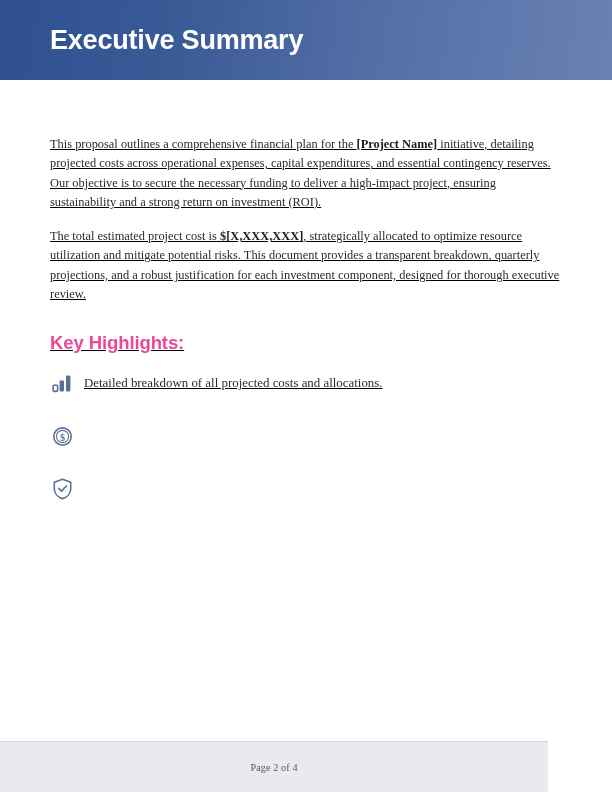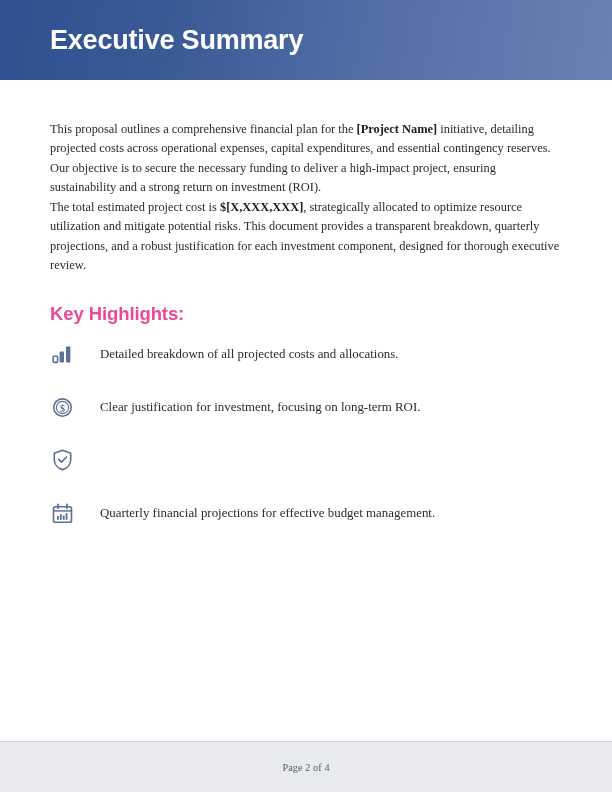--- a/index.html
+++ b/index.html
@@ -46,37 +46,38 @@
     color: #ffffff;
     letter-spacing: -0.2px;
     line-height: 1;
     white-space: nowrap;
   }
 
   
   .content {
     flex: 1 1 auto;
     position: relative;
-    padding: 0 50px;
+    padding: 15px 50px;
     box-sizing: border-box;
+    text-decoration: underline;
   }
 
   .intro-block {
     margin-top: 40px;
   }
   .para {
     margin: 0;
     font-family: "Liberation Serif", serif;
     font-size: 12.4px;
     line-height: 19.3px;
     color: #2b2b2b;
     text-align: left;
   }
   .para + .para {
-    margin-top: 1px;
+    margin-top: 15px;
   }
   .para b, .bold-inline {
     font-weight: bold;
     color: #1c1c1c;
   }
 
   
   .section-heading {
     margin: 28px 0 0 0;
     font-family: "Liberation Sans", sans-serif;
@@ -89,21 +90,20 @@
   .highlight-list {
     list-style: none;
     margin: 14px 0 0 0;
     padding: 0;
   }
   .highlight-item {
     display: flex;
     align-items: center;
     min-height: 30px;
     margin-bottom: 23px;
-    gap: 16px;
   }
   .highlight-icon {
     flex: 0 0 34px;
     width: 34px;
     height: 26px;
     display: flex;
     align-items: center;
     justify-content: flex-start;
     padding-left: 2px;
     box-sizing: border-box;
@@ -116,21 +116,21 @@
     font-size: 12.9px;
     line-height: 18px;
     color: #2b2b2b;
   }
 
   
   .footer {
     position: absolute;
     left: 0;
     bottom: 0;
-    width: 612px;
+    width: 548px;
     height: 51px;
     background: #e8eaee;
     border-top: 1px solid #d3d7dd;
     box-sizing: border-box;
     display: flex;
     align-items: center;
     justify-content: center;
   }
   .footer-text {
     font-family: "Liberation Serif", serif;
@@ -172,48 +172,32 @@
       </li>
 
       <li class="highlight-item">
         <span class="highlight-icon">
           <svg width="21" height="21" viewBox="0 0 22 22" aria-hidden="true">
             <circle cx="11" cy="11" r="9.1" fill="none" stroke="#5b7095" stroke-width="1.7"></circle>
             <circle cx="11" cy="11" r="6.4" fill="none" stroke="#5b7095" stroke-width="1.1"></circle>
             <text x="11" y="15.2" text-anchor="middle" font-family="'Liberation Serif', serif" font-size="10.5" font-weight="bold" fill="#5b7095">$</text>
           </svg>
         </span>
-        <span class="highlight-text">Clear justification for investment, focusing on long-term ROI.</span>
       </li>
 
       <li class="highlight-item">
         <span class="highlight-icon">
           <svg width="21" height="22" viewBox="0 0 22 23" aria-hidden="true">
             <path d="M11 1.4 L19.6 4.5 V11.2 C19.6 16.3 15.8 20.2 11 21.6
                      C6.2 20.2 2.4 16.3 2.4 11.2 V4.5 Z" fill="none" stroke="#5b7095" stroke-width="1.7" stroke-linejoin="round"></path>
             <path d="M7.1 10.9 L9.9 13.7 L15.1 8.3" fill="none" stroke="#5b7095" stroke-width="1.7" stroke-linecap="round" stroke-linejoin="round"></path>
           </svg>
         </span>
       </li>
 
-      <li class="highlight-item">
-        <span class="highlight-icon">
-          <svg width="21" height="21" viewBox="0 0 22 22" aria-hidden="true">
-            <rect x="1.6" y="3.9" width="18.8" height="16.3" rx="1.9" fill="none" stroke="#5b7095" stroke-width="1.7"></rect>
-            <line x1="6.3" y1="1.3" x2="6.3" y2="5.4" stroke="#5b7095" stroke-width="1.8" stroke-linecap="round"></line>
-            <line x1="15.7" y1="1.3" x2="15.7" y2="5.4" stroke="#5b7095" stroke-width="1.8" stroke-linecap="round"></line>
-            <line x1="1.6" y1="8.3" x2="20.4" y2="8.3" stroke="#5b7095" stroke-width="1.5"></line>
-            <rect x="5.3" y="13.6" width="1.9" height="4.0" fill="#5b7095"></rect>
-            <rect x="8.3" y="11.7" width="1.9" height="5.9" fill="#5b7095"></rect>
-            <rect x="11.3" y="13.1" width="1.9" height="4.5" fill="#5b7095"></rect>
-            <rect x="14.3" y="10.6" width="1.9" height="7.0" fill="#5b7095"></rect>
-          </svg>
-        </span>
-        <span class="highlight-text">Quarterly financial projections for effective budget management.</span>
-      </li>
 
     </ul>
   </div>
 
   <div class="footer">
     <span class="footer-text">Page 2 of 4</span>
   </div>
 
 </div>
 

